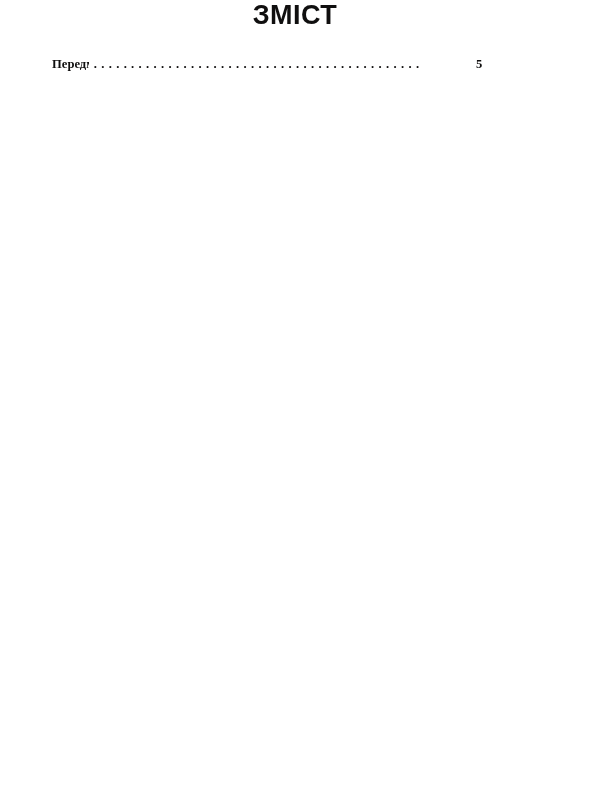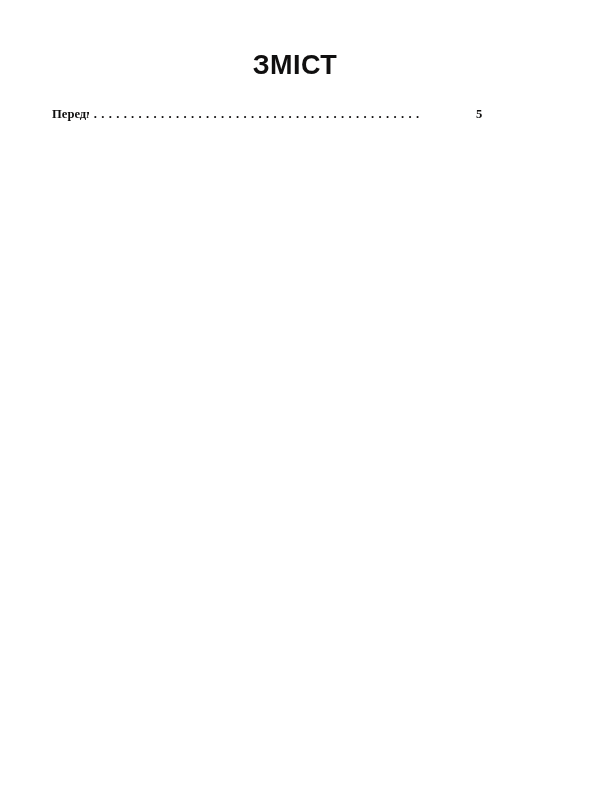--- a/index.html
+++ b/index.html
@@ -25,21 +25,20 @@
     padding: 0 62px 0 52px;
   }
 
   .toc-title {
     font-family: "Liberation Sans", "DejaVu Sans", sans-serif;
     font-weight: bold;
     font-size: 27px;
     letter-spacing: 0.5px;
     text-align: center;
     margin: 0;
-    padding-top: 50px;
     color: #100f0f;
   }
 
   .toc-list {
     margin: 0;
     padding: 0;
     list-style: none;
     padding-top: 24px;
   }
 

